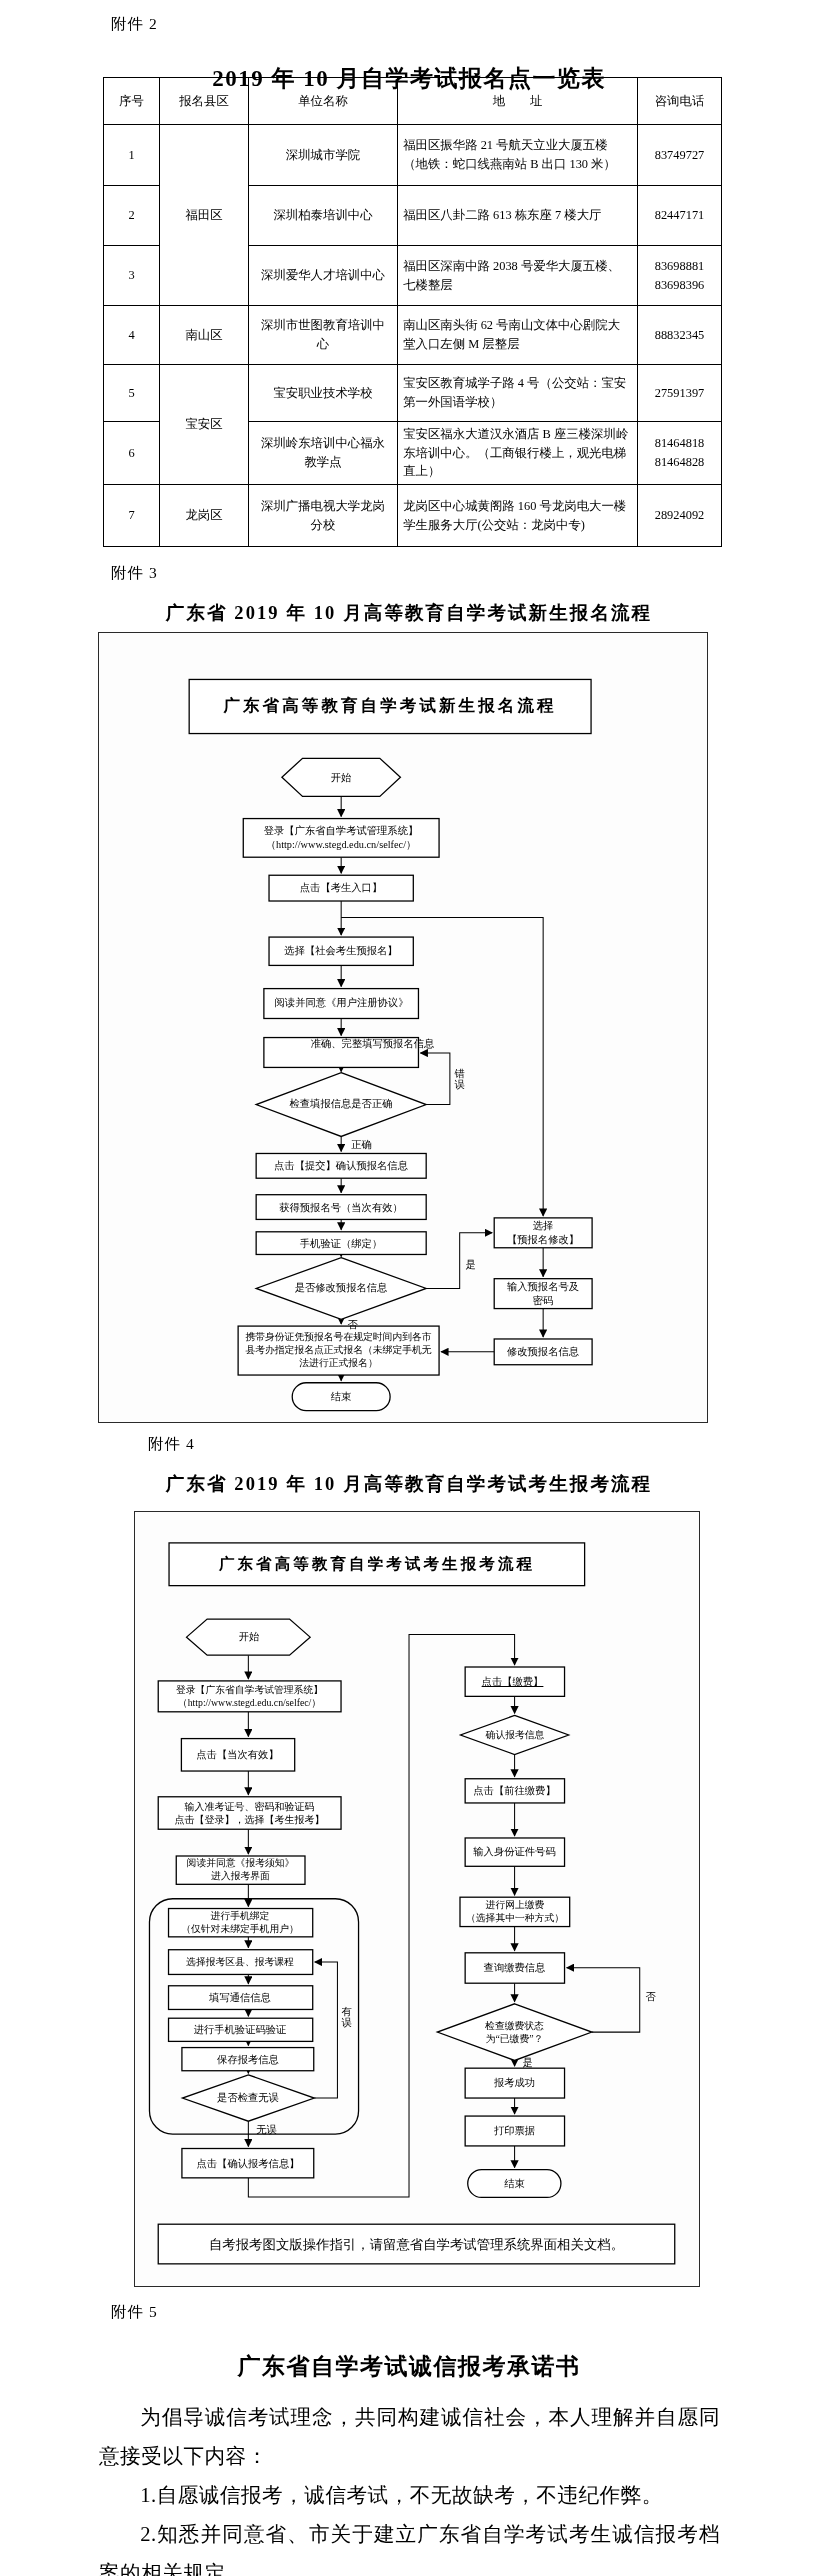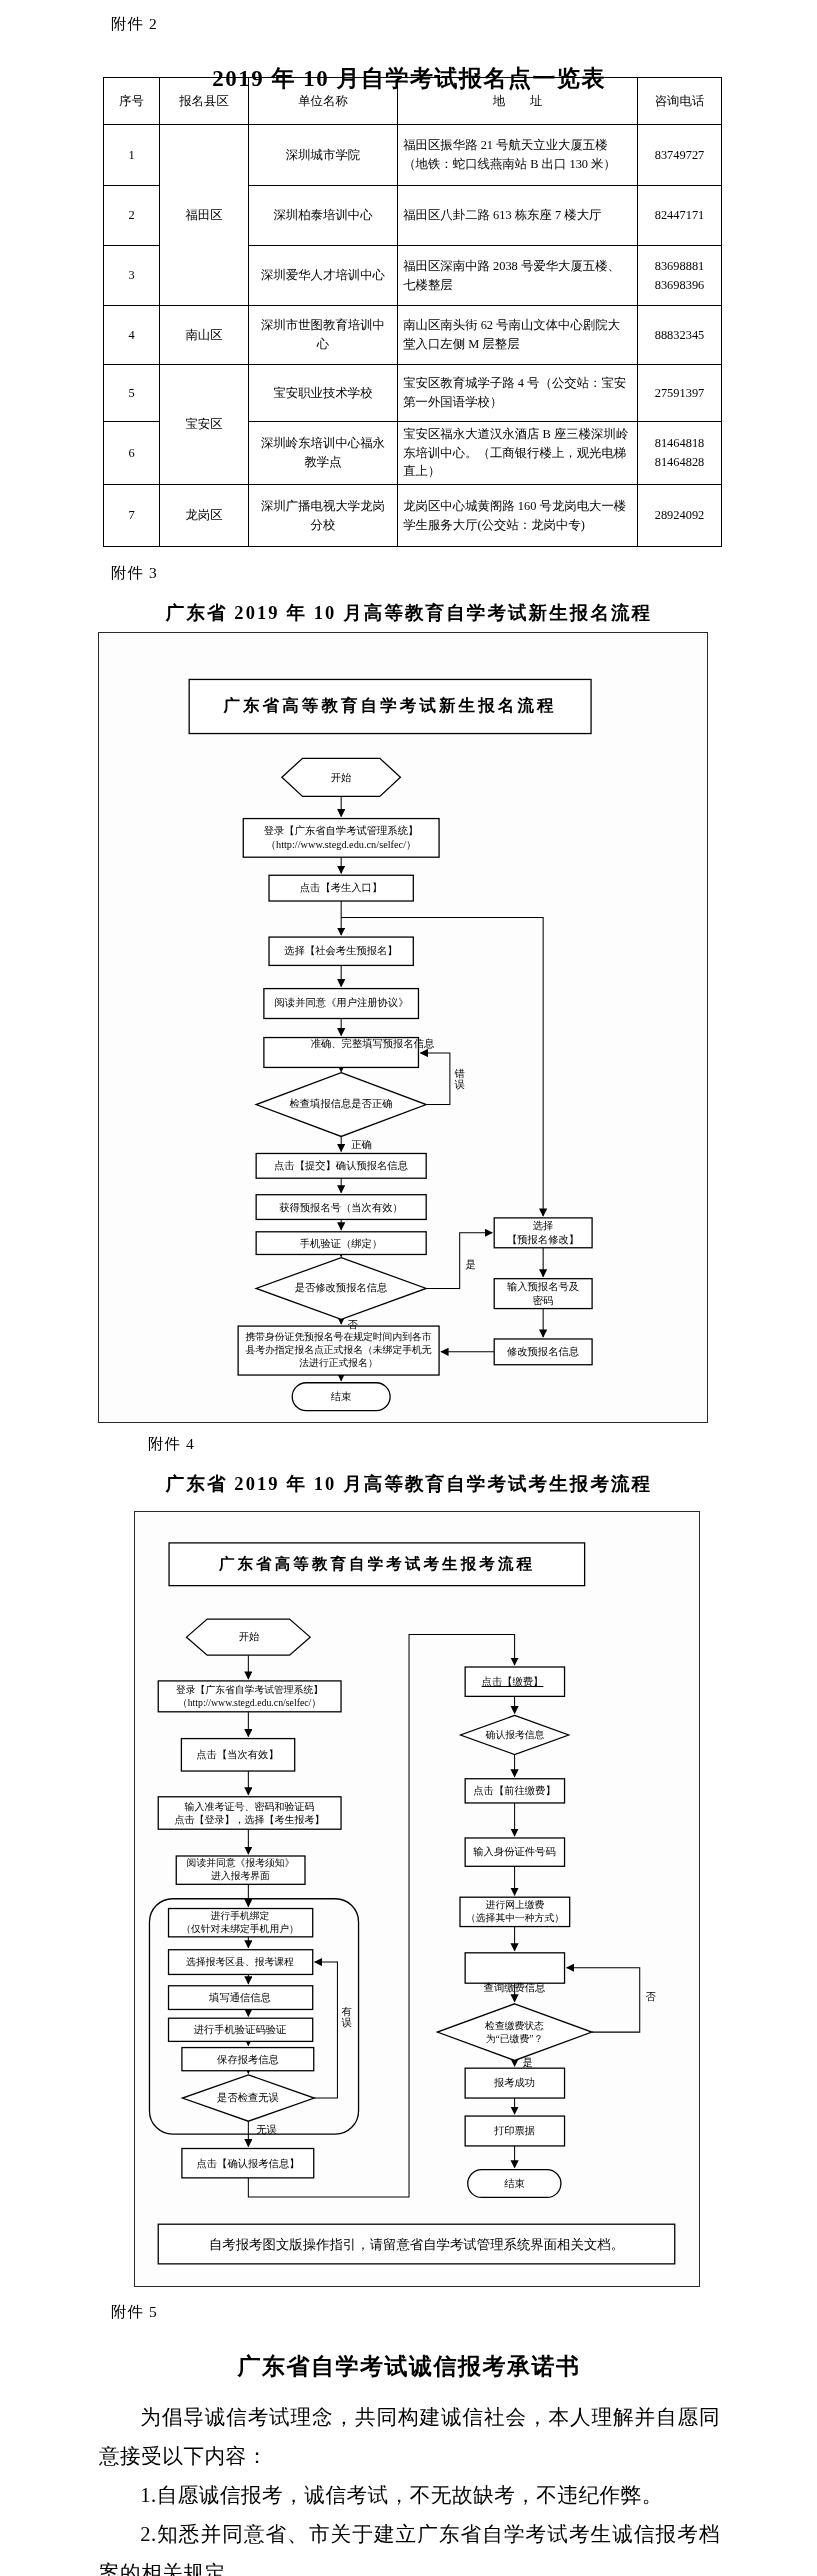--- a/index.html
+++ b/index.html
@@ -262,21 +262,21 @@
   <div class="node" style="left:33px;top:506px;width:144px;height:23px;">进行手机验证码验证</div>
   <div class="node" style="left:47px;top:536px;width:132px;height:23px;">保存报考信息</div>
   <div class="node" style="left:47px;top:563px;width:132px;height:46px;">是否检查无误</div>
   <div class="node" style="left:47px;top:637px;width:132px;height:29px;">点击【确认报考信息】</div>
   <div class="node" style="left:328px;top:155px;width:99px;height:29px;text-decoration:underline;">点击【缴费】</div>
   <div class="node" style="left:326px;top:204px;width:108px;height:39px;font-size:9.8px;">确认报考信息</div>
   <div class="node" style="left:330px;top:267px;width:99px;height:24px;">点击【前往缴费】</div>
   <div class="node" style="left:330px;top:326px;width:99px;height:28px;">输入身份证件号码</div>
   <div class="node" style="left:325px;top:385px;width:110px;height:29px;font-size:9.8px;">进行网上缴费
 （选择其中一种方式）</div>
-  <div class="node" style="left:330px;top:441px;width:99px;height:30px;margin-top:20px;">查询缴费信息</div>
+  <div class="node" style="left:330px;top:441px;width:99px;height:30px;">查询缴费信息</div>
   <div class="node" style="left:302px;top:492px;width:155px;height:57px;font-size:9.8px;">检查缴费状态
 为“已缴费”？</div>
   <div class="node" style="left:330px;top:556px;width:99px;height:30px;">报考成功</div>
   <div class="node" style="left:330px;top:604px;width:99px;height:30px;">打印票据</div>
   <div class="node" style="left:333px;top:658px;width:93px;height:28px;">结束</div>
   <div class="node" style="left:23px;top:713px;width:517px;height:40px;font-size:13.4px;">自考报考图文版操作指引，请留意省自学考试管理系统界面相关文档。</div>
   <div class="lbl" style="left:205px;top:494px;width:13.4px;">有
 误</div>
   <div class="lbl" style="left:116px;top:612px;width:31px;">无误</div>
   <div class="lbl" style="left:385px;top:545px;width:15.5px;">是</div>

